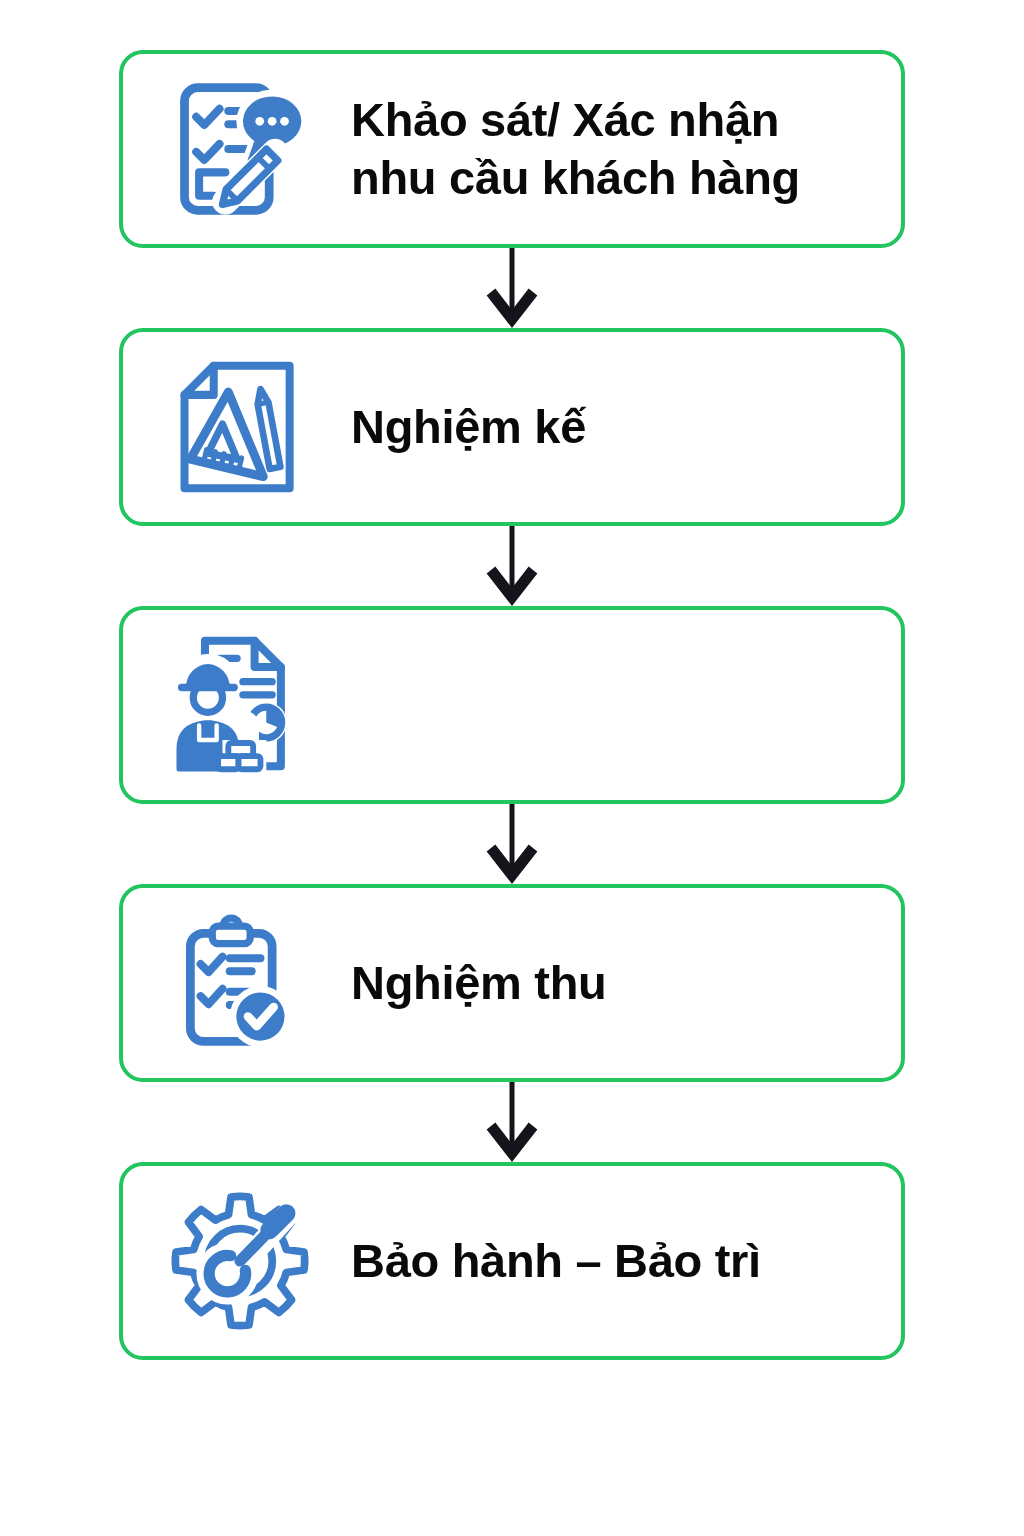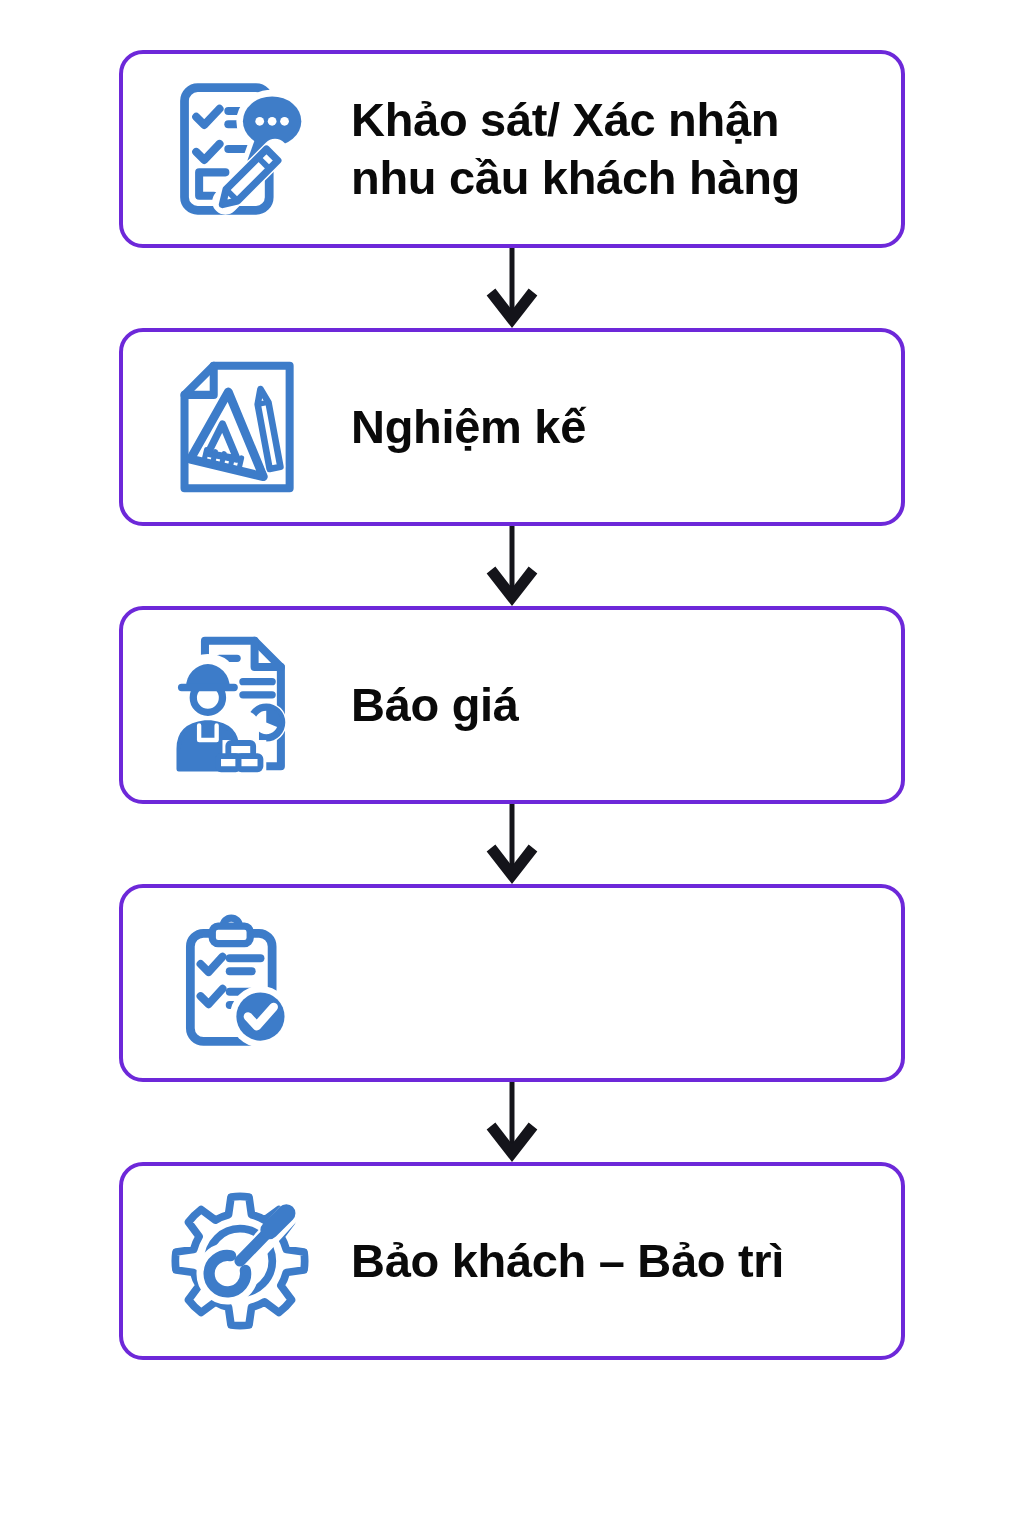--- a/index.html
+++ b/index.html
@@ -12,21 +12,21 @@
   .flow {
     width: 1024px; height: 1536px;
     padding-top: 50px;
     display: flex;
     flex-direction: column;
     align-items: center;
   }
   .step-box {
     width: 786px;
     height: 198px;
-    border: 4px solid #6d28d9;
+    border: 4px solid #22c55e;
     border-radius: 24px;
     background: #ffffff;
     display: flex;
     align-items: center;
     padding: 0 30px 0 44px;
     gap: 38px;
     flex: 0 0 auto;
   }
   .icon {
     width: 146px; height: 146px;
@@ -133,21 +133,20 @@
       <path d="M10 38 H46" stroke="#3d7cc9" stroke-width="5" stroke-linecap="round"></path>
       <path d="M8 94 V80 Q8 64 26 62 H30 Q48 64 48 80 V94 Z" fill="#3d7cc9" stroke="#3d7cc9" stroke-width="3" stroke-linejoin="round"></path>
       <path d="M22 64 V74 M34 64 V74 M22 74 H34" stroke="#ffffff" stroke-width="3" fill="none" stroke-linecap="round"></path>
       <rect x="38" y="74" width="30" height="22" fill="#ffffff"></rect>
       <g stroke="#3d7cc9" stroke-width="4" fill="#ffffff" stroke-linejoin="round">
         <rect x="42" y="76" width="17" height="9" rx="2"></rect>
         <rect x="35" y="85" width="14" height="9" rx="2"></rect>
         <rect x="49" y="85" width="15" height="9" rx="2"></rect>
       </g>
     </svg>
-    <div class="label">Báo giá</div>
   </div>
 
   <div class="arrow">
     <svg width="60" height="80" viewBox="0 0 60 80">
       <line x1="30" y1="0" x2="30" y2="62" stroke="#14141a" stroke-width="5"></line>
       <polyline points="9,44 30,71 51,44" stroke="#14141a" stroke-width="11" fill="none"></polyline>
     </svg>
   </div>
 
   <div class="step-box">
@@ -162,35 +161,36 @@
         <path d="M43 33 H64"></path>
         <path d="M43 42 H58"></path>
         <path d="M23 59 l5.5 5.5 L38 54"></path>
         <path d="M43 56 H57"></path>
         <path d="M43 65 H51"></path>
       </g>
       <circle cx="64" cy="73" r="21" fill="#ffffff"></circle>
       <circle cx="64" cy="73" r="16.5" fill="#3d7cc9"></circle>
       <path d="M55.5 73 L61.5 79.5 L73 66.5" stroke="#ffffff" stroke-width="6" fill="none" stroke-linecap="round" stroke-linejoin="round"></path>
     </svg>
+    <div class="label">Nghiệm thu</div>
   </div>
 
   <div class="arrow">
     <svg width="60" height="80" viewBox="0 0 60 80">
       <line x1="30" y1="0" x2="30" y2="62" stroke="#14141a" stroke-width="5"></line>
       <polyline points="9,44 30,71 51,44" stroke="#14141a" stroke-width="11" fill="none"></polyline>
     </svg>
   </div>
 
   <div class="step-box">
     <svg class="icon" viewBox="-2 -2 104 104">
       <path d="M83 41.8 L95.6 43.6 A46 46 0 0 1 95.6 56.4 L83 58.2 A34 34 0 0 1 79.1 67.5 L86.7 77.7 A46 46 0 0 1 77.7 86.7 L67.5 79.1 A34 34 0 0 1 58.2 83 L56.4 95.6 A46 46 0 0 1 43.6 95.6 L41.8 83 A34 34 0 0 1 32.5 79.1 L22.3 86.7 A46 46 0 0 1 13.3 77.7 L20.9 67.5 A34 34 0 0 1 17 58.2 L4.4 56.4 A46 46 0 0 1 4.4 43.6 L17 41.8 A34 34 0 0 1 20.9 32.5 L13.3 22.3 A46 46 0 0 1 22.3 13.3 L32.5 20.9 A34 34 0 0 1 41.8 17 L43.6 4.4 A46 46 0 0 1 56.4 4.4 L58.2 17 A34 34 0 0 1 67.5 20.9 L77.7 13.3 A46 46 0 0 1 86.7 22.3 L79.1 32.5 A34 34 0 0 1 83 41.8 Z" fill="none" stroke="#3d7cc9" stroke-width="5.5" stroke-linejoin="round"></path>
       <circle cx="50" cy="50" r="23" fill="none" stroke="#3d7cc9" stroke-width="5.5"></circle>
       <path d="M44 61 L84 17" stroke="#ffffff" stroke-width="16" stroke-linecap="round"></path>
       <path d="M53.8 56.7 A13 13 0 1 1 43.3 46.2" fill="none" stroke="#ffffff" stroke-width="18" stroke-linecap="round"></path>
       <path d="M53.8 56.7 A13 13 0 1 1 43.3 46.2" fill="none" stroke="#3d7cc9" stroke-width="8" stroke-linecap="round"></path>
       <path d="M50 50 L82 17" stroke="#3d7cc9" stroke-width="8" stroke-linecap="round"></path>
       <path d="M71 28 L83 16" stroke="#3d7cc9" stroke-width="13" stroke-linecap="round"></path>
     </svg>
-    <div class="label">Bảo khách – Bảo trì</div>
+    <div class="label">Bảo hành – Bảo trì</div>
   </div>
 
 </div>
 
 </body></html>

